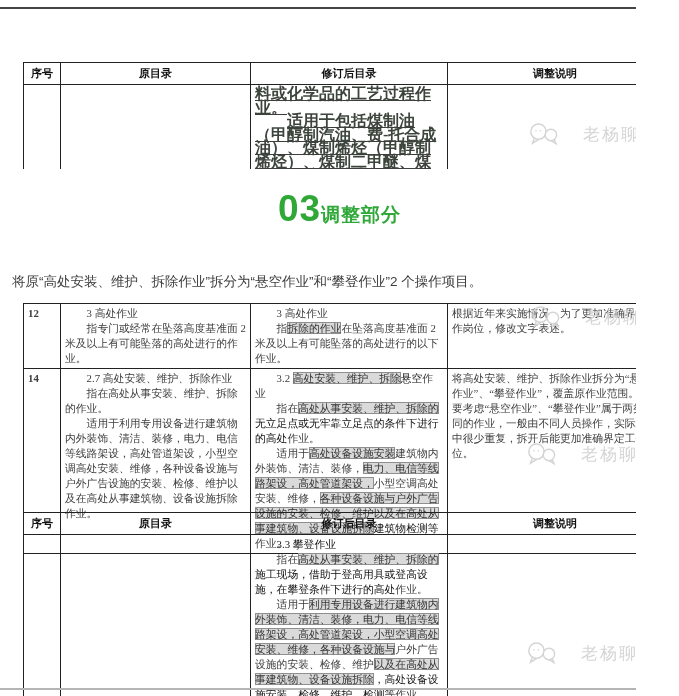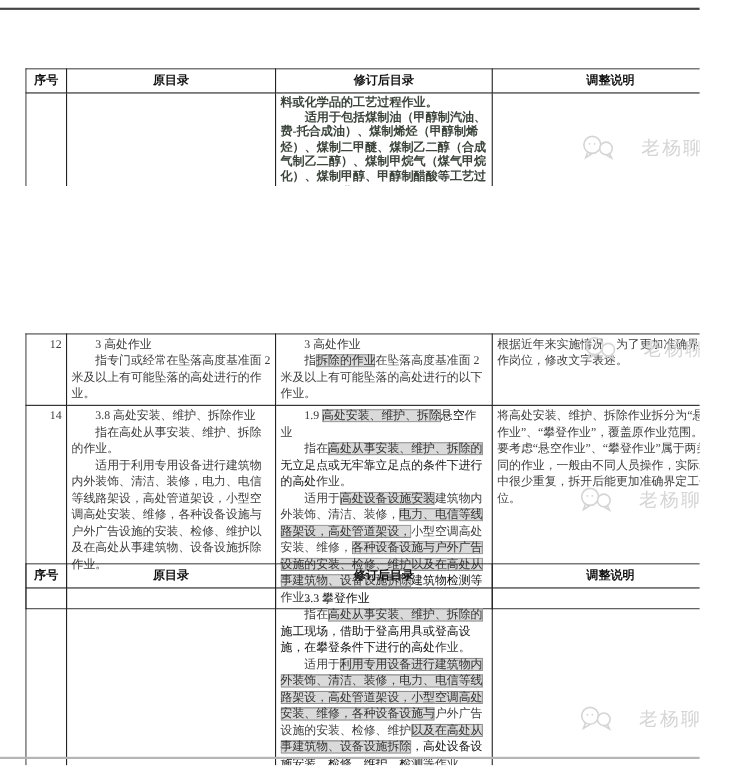--- a/index.html
+++ b/index.html
@@ -11,29 +11,29 @@
   .tbl-wrap{position:absolute;left:23px;width:641px;overflow:hidden;}
   #tblA-wrap{top:62px;height:107px;}
   #tblB-wrap{top:303px;}
   #tblC-wrap{top:512px;height:184px;}
 
   table.doc{border-collapse:collapse;table-layout:fixed;width:639px;}
   table.doc td,table.doc th{border:1px solid #222;vertical-align:top;padding:2px 4px;
         font-size:10.8px;line-height:15px;color:#3d3d3d;overflow:hidden;}
   table.doc th{font-weight:700;color:#111;text-align:center;vertical-align:middle;
         padding:3px 2px;font-size:11px;}
-  td.seq{text-align:right;vertical-align:middle;font-weight:400;color:#222;font-size:11px;}
+  td.seq{text-align:left;vertical-align:middle;font-weight:700;color:#222;font-size:11px;}
 
   .para{margin:0;}
   .para.ind{text-indent:2em;}
   .seg.n{color:#3d3d3d;}
   .seg.b{font-weight:400;color:#101010;}
   .seg.hl{background:#dadada;box-shadow:inset 0 0 0 1px #8f8f8f;color:#333;}
   .seg.tb{font-weight:700;color:#3c443c;}
-  #tblA-wrap .para{line-height:13.6px;font-size:11px;}
+  #tblA-wrap .para{line-height:13.6px;font-size:16px;text-decoration:underline;}
 
   .title-block{position:absolute;left:0;top:188px;width:679px;text-align:center;
         font-family:"Liberation Sans",sans-serif;}
   .title-block .num{font-size:37px;font-weight:800;color:#2fa838;letter-spacing:1px;}
   .title-block .t{font-size:19px;font-weight:700;color:#2fa838;letter-spacing:1px;}
 
   .heading{position:absolute;left:12px;top:244px;margin:0;font-family:"Liberation Sans",sans-serif;
         font-size:15px;font-weight:700;color:#1c1c1c;}
   .intro{position:absolute;left:12px;top:273px;margin:0;font-family:"Liberation Sans",sans-serif;
         font-size:13.5px;color:#3c3c3c;}
@@ -75,21 +75,25 @@
               <p class="para"><span class="seg tb">料或化学品的工艺过程作业。</span></p>
               <p class="para ind"><span class="seg tb">适用于包括煤制油（甲醇制汽油、费-托合成油）、煤制烯烃（甲醇制烯烃）、煤制二甲醚、煤制乙二醇（合成气制乙二醇）、煤制甲烷气（煤气甲烷化）、煤制甲醇、甲醇制醋酸等工艺过程的操作作业。</span></p>
             </td>
         <td></td>
       </tr>
 
     </tbody>
       </table>
   </div>
 
-
+  <div class="title-block">
+    <span class="num">03</span><span class="t">调整部分</span>
+  </div>
+
+  <p class="intro">将原“高处安装、维护、拆除作业”拆分为“悬空作业”和“攀登作业”2 个操作项目。</p>
 
   <div class="tbl-wrap" id="tblB-wrap">
     <table class="doc">
       <colgroup>
           <col style="width:37px">
           <col style="width:190px">
           <col style="width:197px">
           <col style="width:215px">
         </colgroup>
       <tbody>
@@ -103,26 +107,26 @@
               <p class="para ind"><span class="seg n">3 高处作业</span></p>
               <p class="para ind"><span class="seg n">指</span><span class="seg hl">拆除的作业</span><span class="seg n">在坠落高度基准面 2 米及以上有可能坠落的高处进行的以下作业。</span></p>
             </td>
         <td>
               <p class="para"><span class="seg n">根据近年来实施情况，为了更加准确界定工作岗位，修改文字表述。</span></p>
             </td>
       </tr>
       <tr>
         <td class="seq" style="height:143px">14</td>
         <td>
-              <p class="para ind"><span class="seg n">3.8 高处安装、维护、拆除作业</span></p>
+              <p class="para ind"><span class="seg n">2.7 高处安装、维护、拆除作业</span></p>
               <p class="para ind"><span class="seg n">指在高处从事安装、维护、拆除的作业。</span></p>
               <p class="para ind"><span class="seg n">适用于利用专用设备进行建筑物内外装饰、清洁、装修，电力、电信等线路架设，高处管道架设，小型空调高处安装、维修，各种设备设施与户外广告设施的安装、检修、维护以及在高处从事建筑物、设备设施拆除作业。</span></p>
             </td>
         <td>
-              <p class="para ind"><span class="seg n">1.9 </span><span class="seg hl">高处安装、维护、拆除</span><span class="seg b">悬空</span><span class="seg n">作业</span></p>
+              <p class="para ind"><span class="seg n">3.2 </span><span class="seg hl">高处安装、维护、拆除</span><span class="seg b">悬空</span><span class="seg n">作业</span></p>
               <p class="para ind"><span class="seg n">指在</span><span class="seg hl">高处从事安装、维护、拆除的</span><span class="seg b">无立足点或无牢靠立足点的条件下进行的高处</span><span class="seg n">作业。</span></p>
               <p class="para ind"><span class="seg n">适用于</span><span class="seg hl">高处设备设施安装</span><span class="seg n">建筑物内外装饰、清洁、装修，</span><span class="seg hl">电力、电信等线路架设，高处管道架设，</span><span class="seg n">小型空调高处安装、维修，</span><span class="seg hl">各种设备设施与户外广告设施的安装、检修、维护以及在高处从事建筑物、设备设施拆除</span><span class="seg b">建筑物检测等</span><span class="seg n">作业。</span></p>
             </td>
         <td>
               <p class="para"><span class="seg n">将高处安装、维护、拆除作业拆分为“悬空作业”、“攀登作业”，覆盖原作业范围。主要考虑“悬空作业”、“攀登作业”属于两类不同的作业，一般由不同人员操作，实际工作中很少重复，拆开后能更加准确界定工作岗位。</span></p>
             </td>
       </tr>
     </tbody>
       </table>
   </div>

